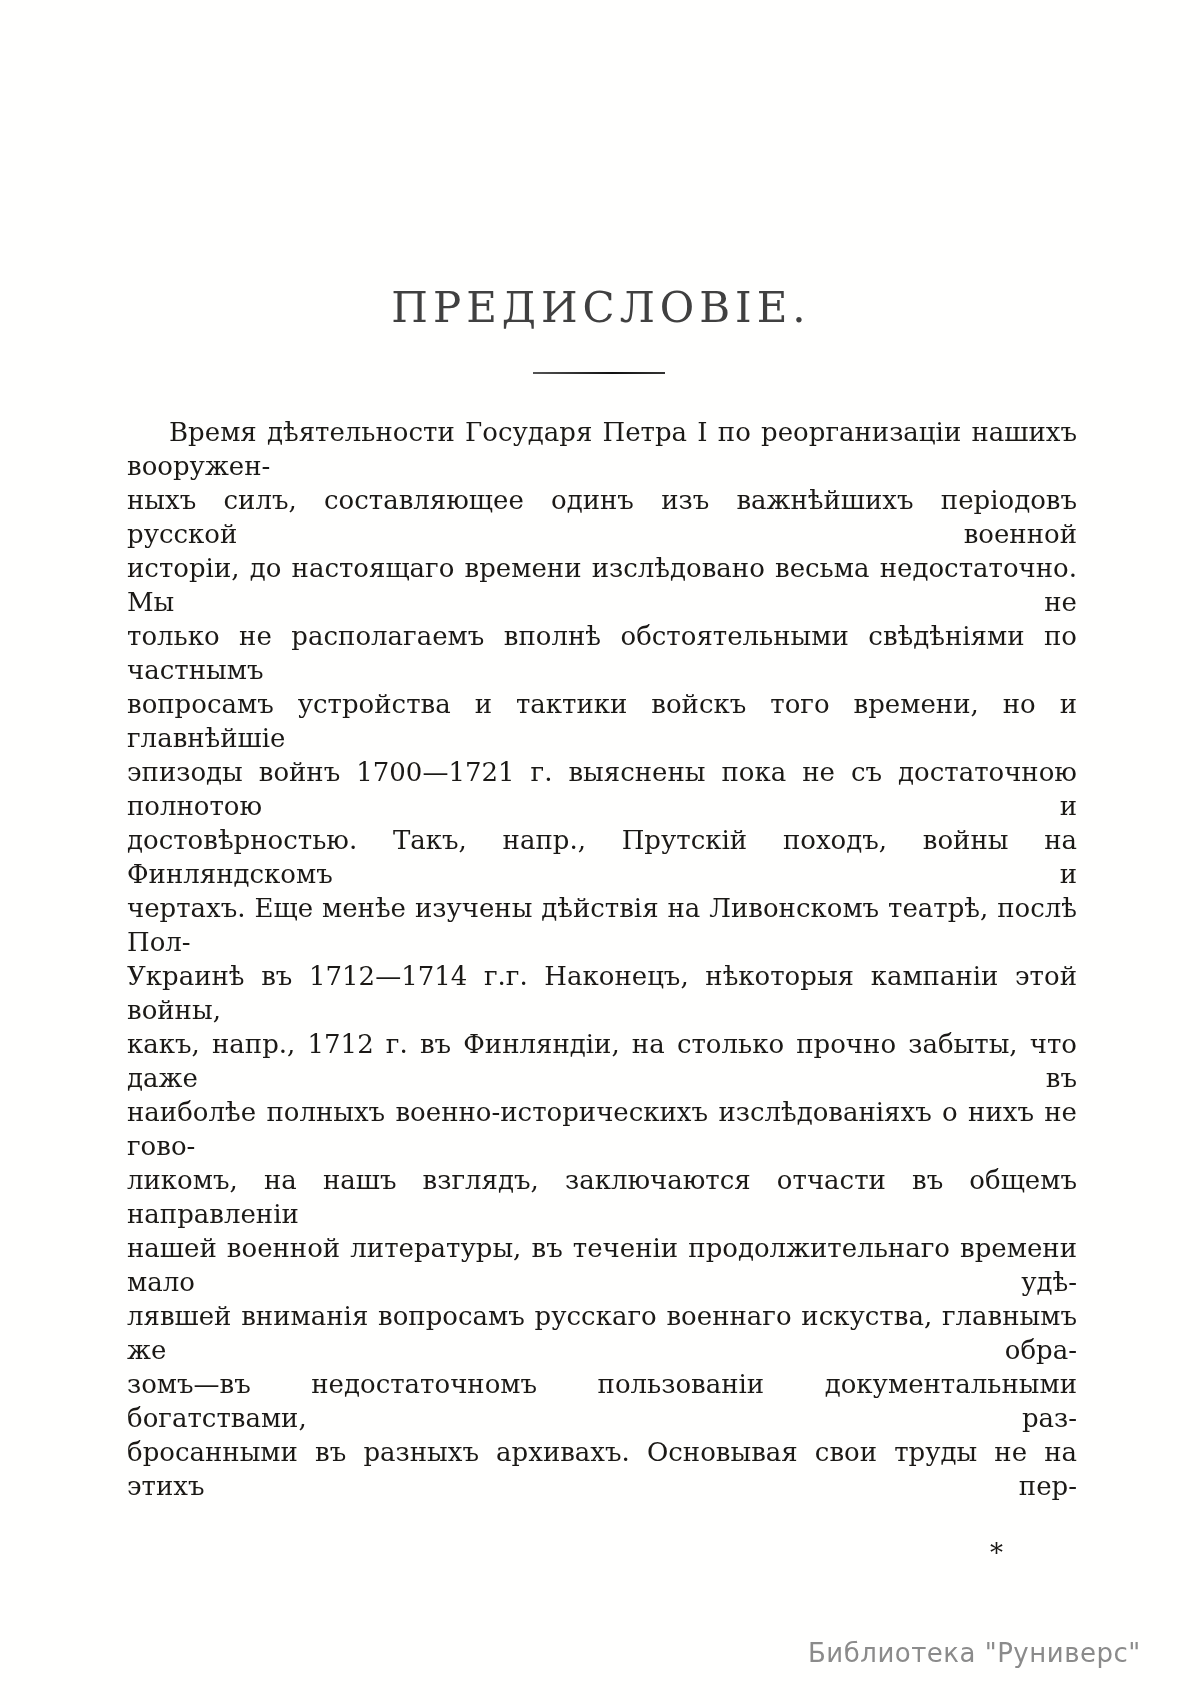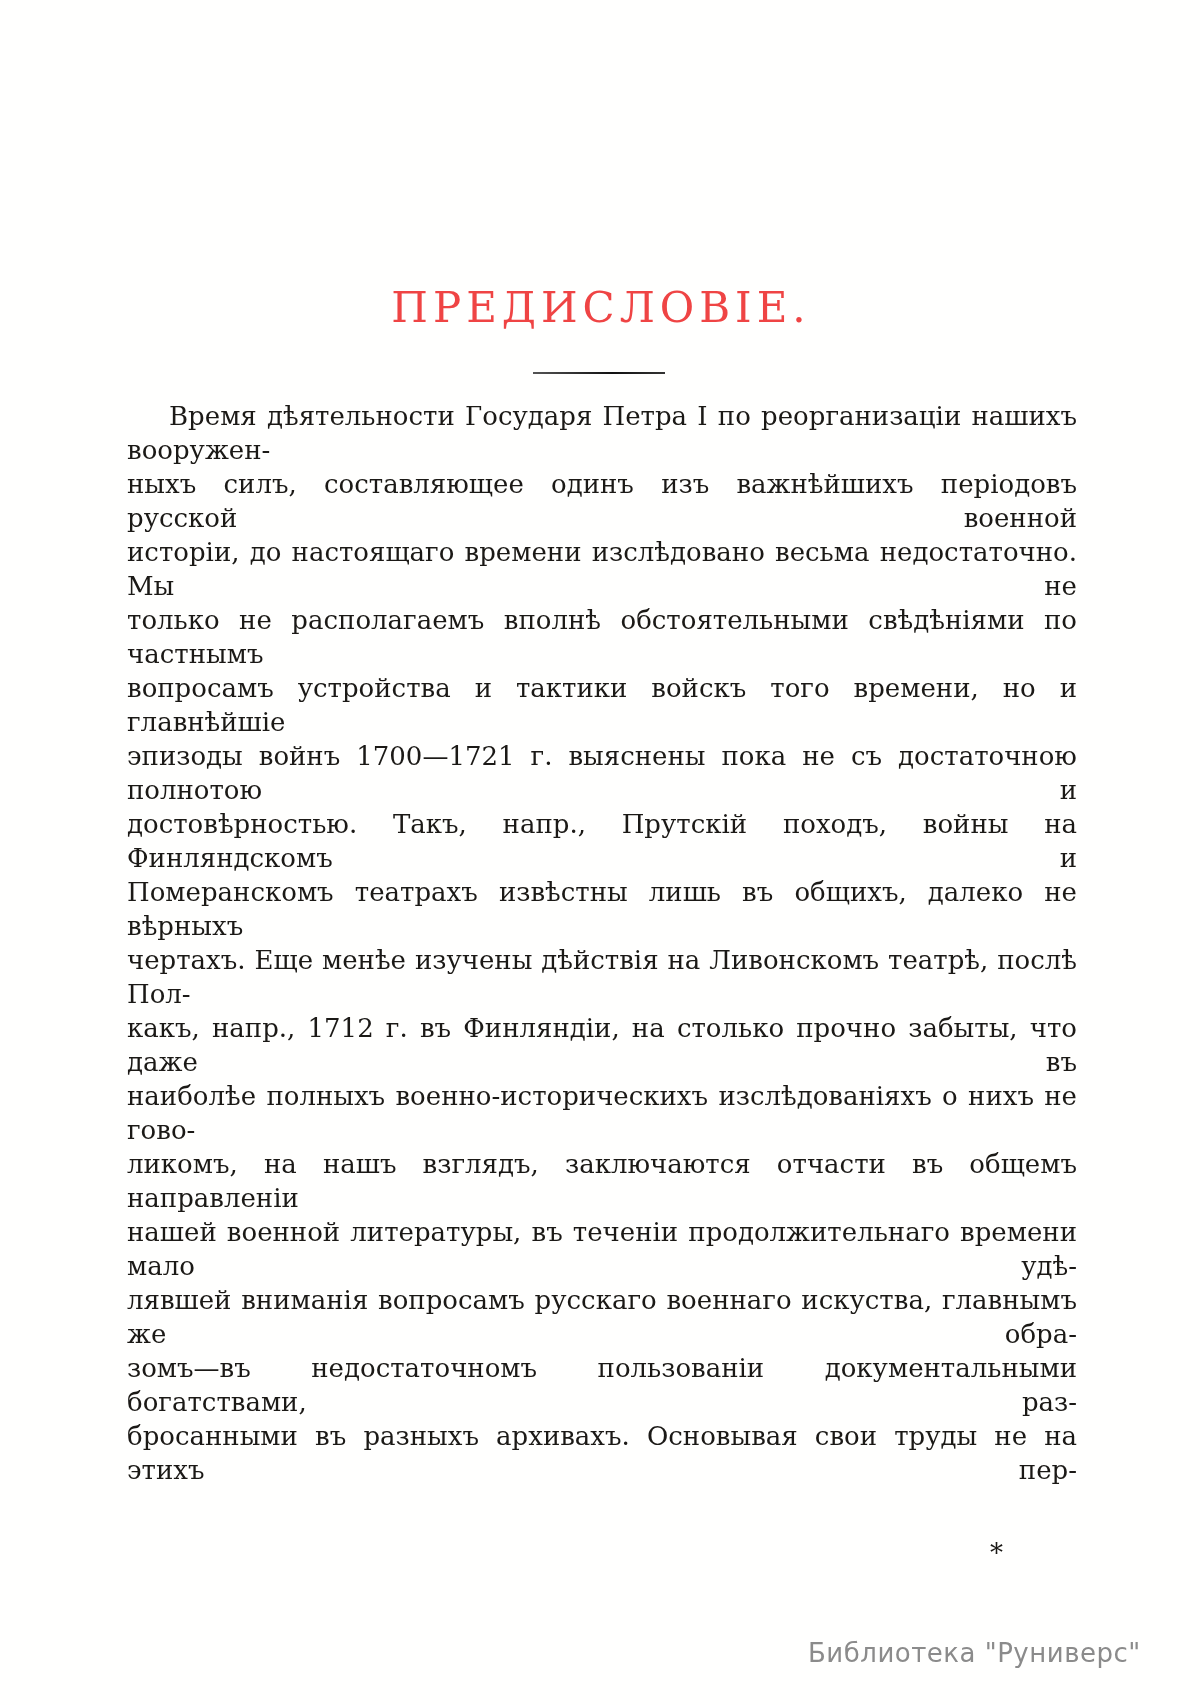--- a/index.html
+++ b/index.html
@@ -15,21 +15,21 @@
   }
   .title {
     position: absolute;
     top: 283px;
     left: 125px;
     width: 952px;
     text-align: center;
     font-size: 42px;
     font-weight: normal;
     letter-spacing: 5px;
-    color: #ef4444;
+    color: #404040;
     white-space: nowrap;
   }
   .title-rule {
     position: absolute;
     top: 372px;
     left: 533px;
     width: 132px;
     height: 2px;
     background: linear-gradient(to right, #555 0%, #111 60%, #333 100%);
   }
@@ -40,21 +40,21 @@
     width: 950px;
     font-size: 26px;
     line-height: 34px;
     color: #1b1916;
   }
   .line {
     text-align: justify;
     text-align-last: justify;
     white-space: normal;
   }
-  .line.first { text-indent: 42px; }
+  .line.first { text-indent: 42px; margin-top: 16px; }
   .line.short { text-align: left; text-align-last: left; }
   .footnote-mark {
     position: absolute;
     top: 1538px;
     left: 990px;
     font-size: 26px;
     color: #1b1916;
   }
   .watermark {
     position: absolute;
@@ -74,22 +74,22 @@
   <div class="title-rule"></div>
   <div class="text-block">
       <div class="paragraph">
         <div class="line first">Время дѣятельности Государя Петра I по реорганизаціи нашихъ вооружен-</div>
         <div class="line">ныхъ силъ, составляющее одинъ изъ важнѣйшихъ періодовъ русской военной</div>
         <div class="line">исторіи, до настоящаго времени изслѣдовано весьма недостаточно. Мы не</div>
         <div class="line">только не располагаемъ вполнѣ обстоятельными свѣдѣніями по частнымъ</div>
         <div class="line">вопросамъ устройства и тактики войскъ того времени, но и главнѣйшіе</div>
         <div class="line">эпизоды войнъ 1700—1721 г. выяснены пока не съ достаточною полнотою и</div>
         <div class="line">достовѣрностью. Такъ, напр., Прутскій походъ, войны на Финляндскомъ и</div>
-        <div class="line">Померанскомъ театрахъ извѣстны лишь въ общихъ, далеко не вѣрныхъ</div>
         <div class="line">чертахъ. Еще менѣе изучены дѣйствія на Ливонскомъ театрѣ, послѣ Пол-</div>
+        <div class="line">Украинѣ въ 1712—1714 г.г. Наконецъ, нѣкоторыя кампаніи этой войны,</div>
         <div class="line">какъ, напр., 1712 г. въ Финляндіи, на столько прочно забыты, что даже въ</div>
         <div class="line">наиболѣе полныхъ военно-историческихъ изслѣдованіяхъ о нихъ не гово-</div>
       </div>
       <div class="paragraph">
         <div class="line">ликомъ, на нашъ взглядъ, заключаются отчасти въ общемъ направленіи</div>
         <div class="line">нашей военной литературы, въ теченіи продолжительнаго времени мало удѣ-</div>
         <div class="line">лявшей вниманія вопросамъ русскаго военнаго искуства, главнымъ же обра-</div>
         <div class="line">зомъ—въ недостаточномъ пользованіи документальными богатствами, раз-</div>
         <div class="line">бросанными въ разныхъ архивахъ. Основывая свои труды не на этихъ пер-</div>
       </div>

